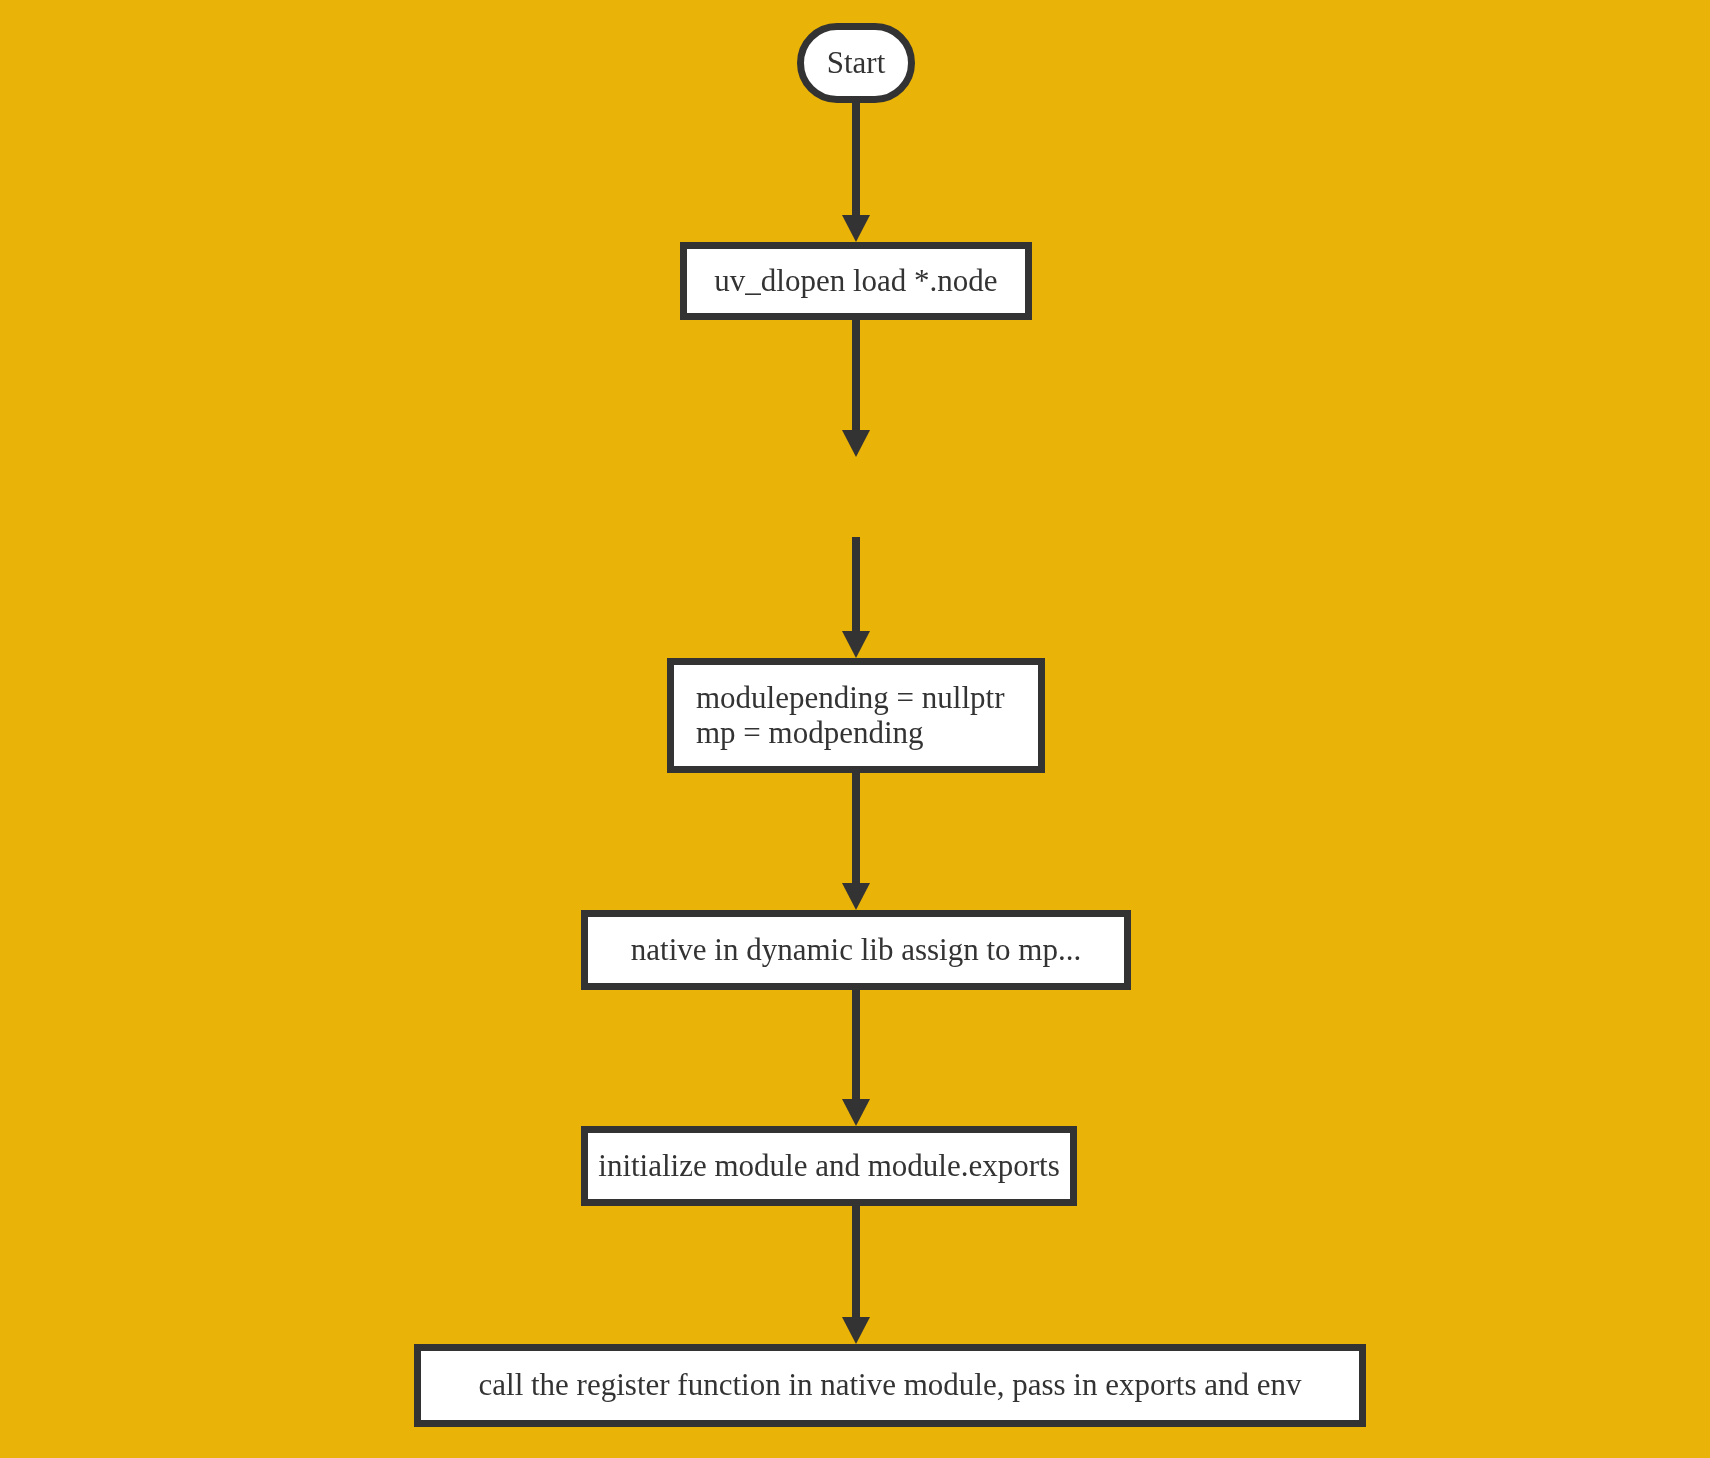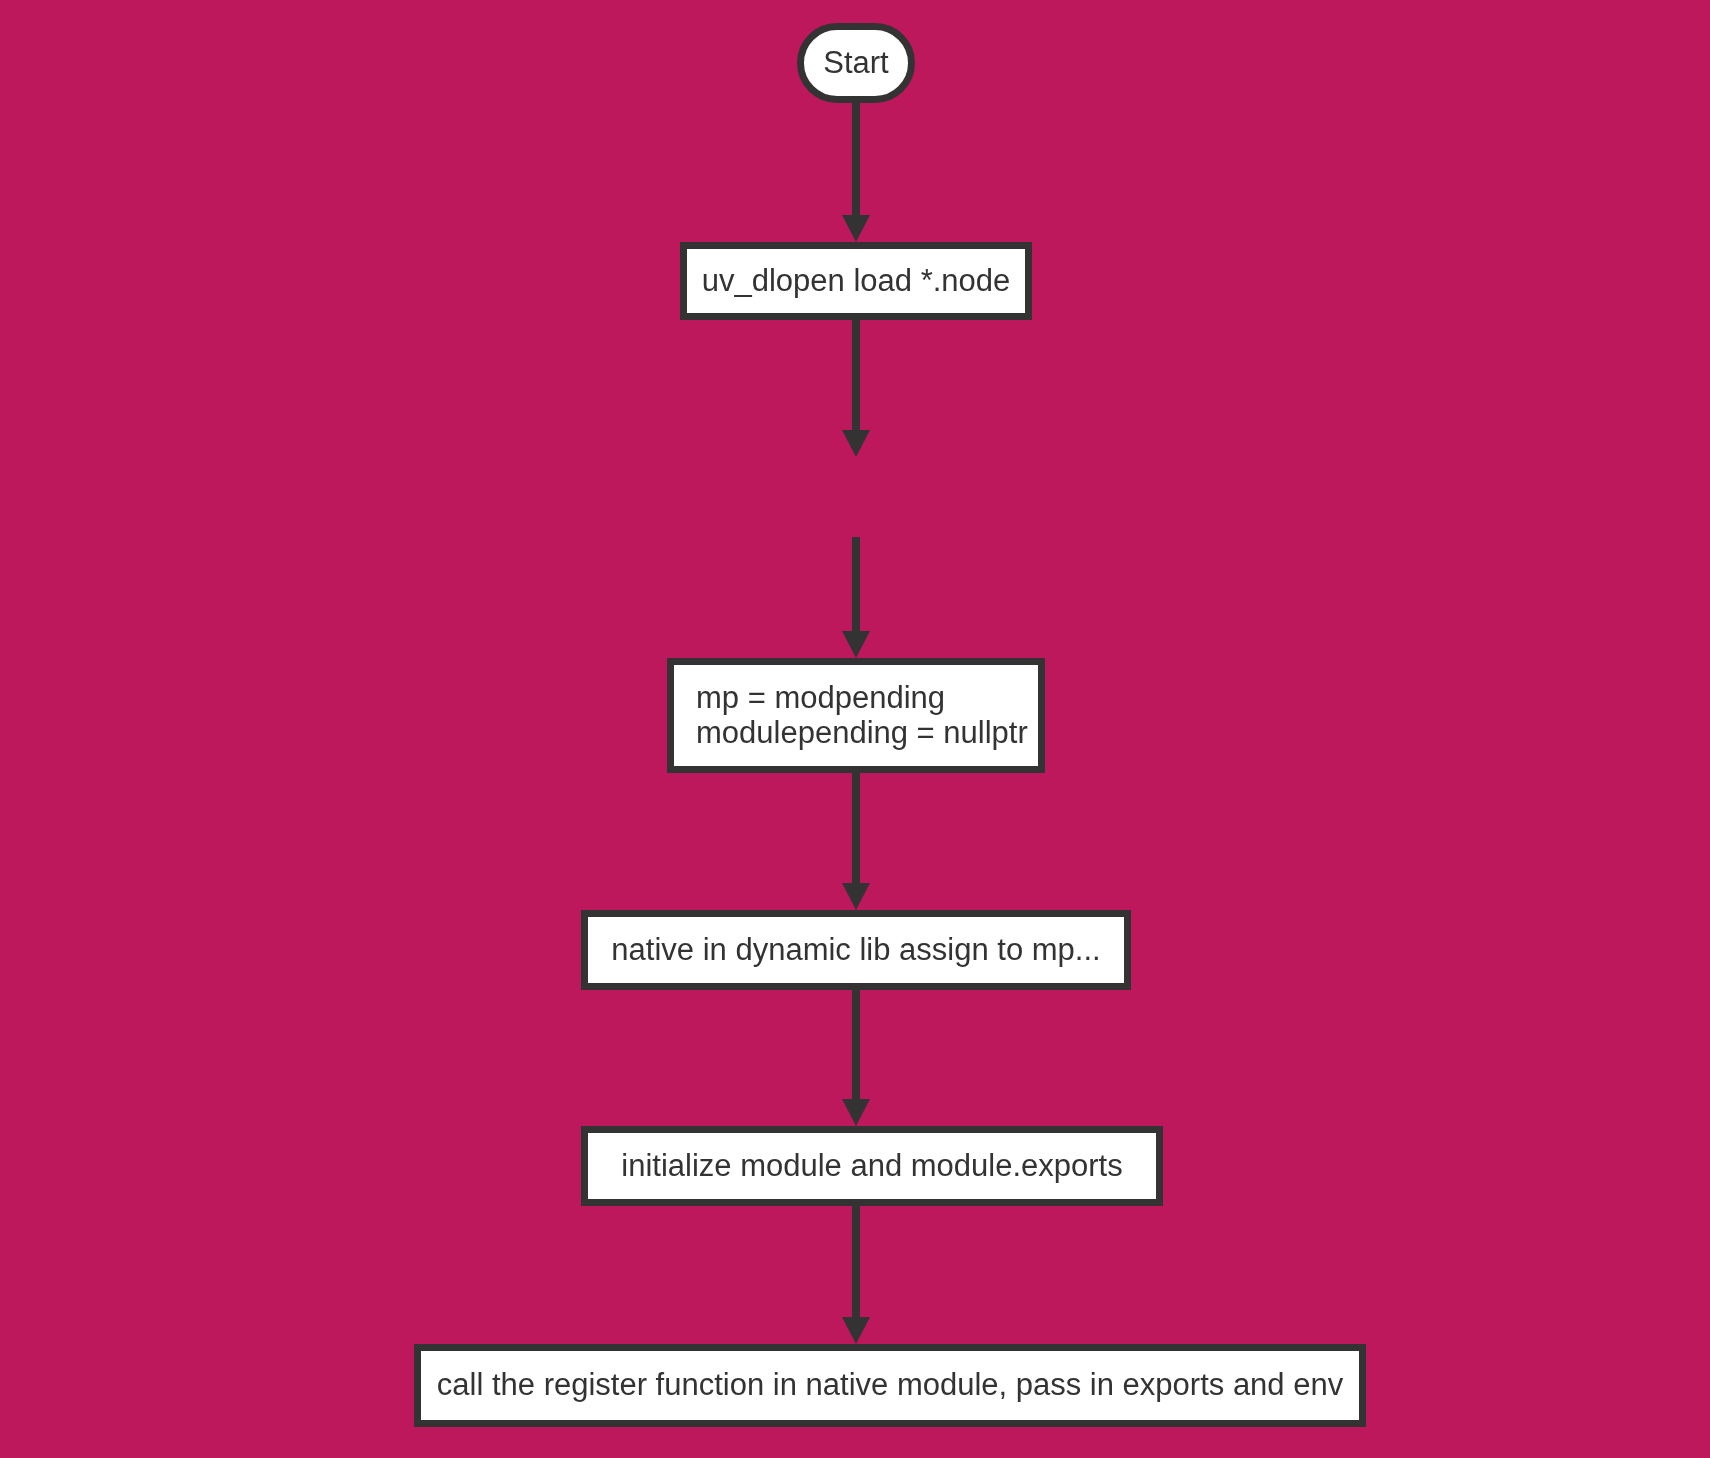--- a/index.html
+++ b/index.html
@@ -4,22 +4,22 @@
 <style>
   html, body {
     margin: 0;
     padding: 0;
     background: #ffffff;
   }
   .canvas {
     position: relative;
     width: 1710px;
     height: 1458px;
-    background: #be185d;
-    font-family: Liberation Sans, sans-serif;
+    background: #eab308;
+    font-family: Liberation Serif, serif;
     color: #333333;
     overflow: hidden;
   }
   .node {
     position: absolute;
     box-sizing: border-box;
     background: #ffffff;
     border: 7px solid #333333;
     display: flex;
     align-items: center;
@@ -89,40 +89,40 @@
   </div>
 
 
   <div class="arrow">
     <div class="stem" style="top:537px; height:96px;"></div>
     <div class="head" style="top:631px;"></div>
   </div>
 
   <div class="node multiline" style="left:667px; top:658px; width:378px; height:115px;">
     <span class="lines">
+      <span>modulepending = nullptr</span>
       <span>mp = modpending</span>
-      <span>modulepending = nullptr</span>
     </span>
   </div>
 
   <div class="arrow">
     <div class="stem" style="top:770px; height:114px;"></div>
     <div class="head" style="top:883px;"></div>
   </div>
 
   <div class="node" style="left:581px; top:910px; width:550px; height:80px;">
     <span>native in dynamic lib assign to mp...</span>
   </div>
 
   <div class="arrow">
     <div class="stem" style="top:987px; height:113px;"></div>
     <div class="head" style="top:1099px;"></div>
   </div>
 
-  <div class="node" style="left:581px; top:1126px; width:582px; height:80px;align-items:center;">
+  <div class="node" style="left:581px; top:1126px; width:496px; height:80px;align-items:center;">
     <span>initialize module and module.exports</span>
   </div>
 
   <div class="arrow">
     <div class="stem" style="top:1203px; height:116px;"></div>
     <div class="head" style="top:1317px;"></div>
   </div>
 
   <div class="node" style="left:378px; top:1344px; width:952px; height:83px;margin-left:36px;">
     <span>call the register function in native module, pass in exports and env</span>

